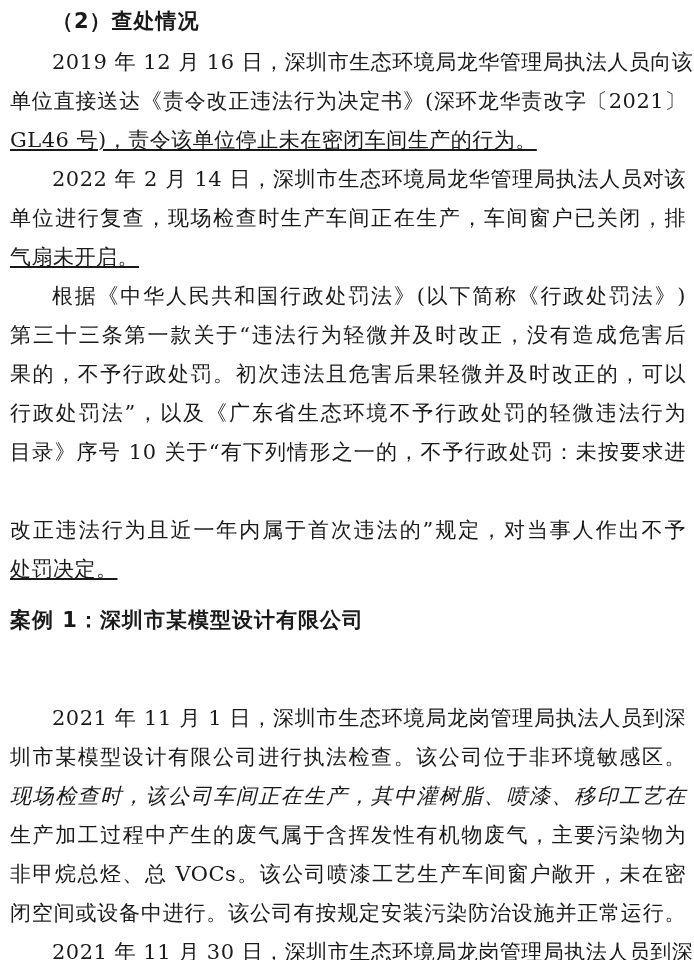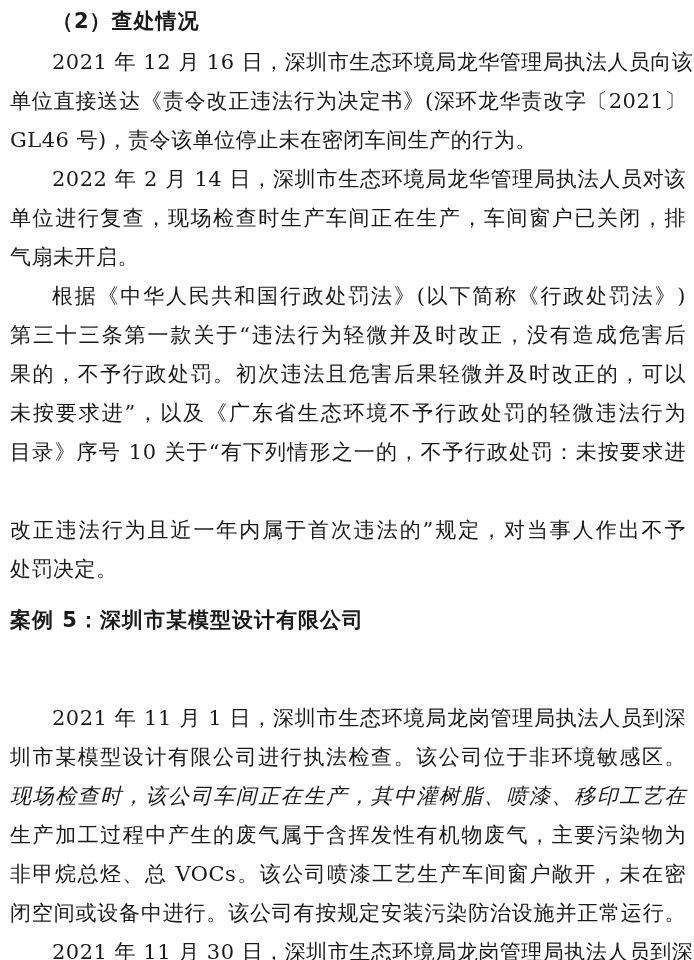--- a/index.html
+++ b/index.html
@@ -8,57 +8,57 @@
       font-family: "DejaVu Serif", "Liberation Serif", serif;
       color: #1a1a1a;
     }
     .page { position: absolute; left: 0; top: 0; width: 585px; height: 960px; }
     .line {
       position: absolute; left: 10px; width: 676px;
       font-size: 21px; line-height: 30px; white-space: nowrap;
       text-align: justify; text-align-last: justify;
       letter-spacing: 0.5px;
     }
-    .line.last { text-align-last: left; }
+    .line.last { text-align-last: left; text-decoration: underline; }
     .indent { left: 52px; width: 634px; }
     .h-sub {
       position: absolute; left: 52px; font-size: 21px; line-height: 30px;
       font-family: "DejaVu Sans", "Liberation Sans", sans-serif; font-weight: bold;
       letter-spacing: 1px;
     }
     .h-case {
       position: absolute; left: 10px; font-size: 21px; line-height: 30px;
       font-family: "DejaVu Sans", "Liberation Sans", sans-serif; font-weight: bold;
       letter-spacing: 1px;
     }
   </style>
 </head>
 <body>
 
 <div class="page">
 
   <div class="h-sub" style="top:6px;">（2）查处情况</div>
 
-  <div class="line indent" style="top:47px;">2021 年 12 月 16 日，深圳市生态环境局龙华管理局执法人员向该</div>
+  <div class="line indent" style="top:47px;">2019 年 12 月 16 日，深圳市生态环境局龙华管理局执法人员向该</div>
   <div class="line" style="top:86px;">单位直接送达《责令改正违法行为决定书》(深环龙华责改字〔2021〕</div>
   <div class="line last" style="top:125px;">GL46 号)，责令该单位停止未在密闭车间生产的行为。</div>
 
   <div class="line indent" style="top:164px;">2022 年 2 月 14 日，深圳市生态环境局龙华管理局执法人员对该</div>
   <div class="line" style="top:203px;">单位进行复查，现场检查时生产车间正在生产，车间窗户已关闭，排</div>
   <div class="line last" style="top:242px;">气扇未开启。</div>
 
   <div class="line indent" style="top:281px;">根据《中华人民共和国行政处罚法》(以下简称《行政处罚法》)</div>
   <div class="line" style="top:320px;">第三十三条第一款关于“违法行为轻微并及时改正，没有造成危害后</div>
   <div class="line" style="top:359px;">果的，不予行政处罚。初次违法且危害后果轻微并及时改正的，可以</div>
-  <div class="line" style="top:398px;">未按要求进”，以及《广东省生态环境不予行政处罚的轻微违法行为</div>
+  <div class="line" style="top:398px;">行政处罚法”，以及《广东省生态环境不予行政处罚的轻微违法行为</div>
   <div class="line" style="top:437px;">目录》序号 10 关于“有下列情形之一的，不予行政处罚：未按要求进</div>
   <div class="line" style="top:515px;">改正违法行为且近一年内属于首次违法的”规定，对当事人作出不予</div>
   <div class="line last" style="top:554px;">处罚决定。</div>
 
-  <div class="h-case" style="top:605px;">案例 5：深圳市某模型设计有限公司</div>
+  <div class="h-case" style="top:605px;">案例 1：深圳市某模型设计有限公司</div>
 
 
   <div class="line indent" style="top:703px;">2021 年 11 月 1 日，深圳市生态环境局龙岗管理局执法人员到深</div>
   <div class="line" style="top:742px;">圳市某模型设计有限公司进行执法检查。该公司位于非环境敏感区。</div>
   <div class="line" style="top:781px;font-style:italic;">现场检查时，该公司车间正在生产，其中灌树脂、喷漆、移印工艺在</div>
   <div class="line" style="top:820px;">生产加工过程中产生的废气属于含挥发性有机物废气，主要污染物为</div>
   <div class="line" style="top:898px;">闭空间或设备中进行。该公司有按规定安装污染防治设施并正常运行。</div>
   <div class="line" style="top:859px;">非甲烷总烃、总 VOCs。该公司喷漆工艺生产车间窗户敞开，未在密</div>
 
   <div class="line indent" style="top:937px;">2021 年 11 月 30 日，深圳市生态环境局龙岗管理局执法人员到深</div>

